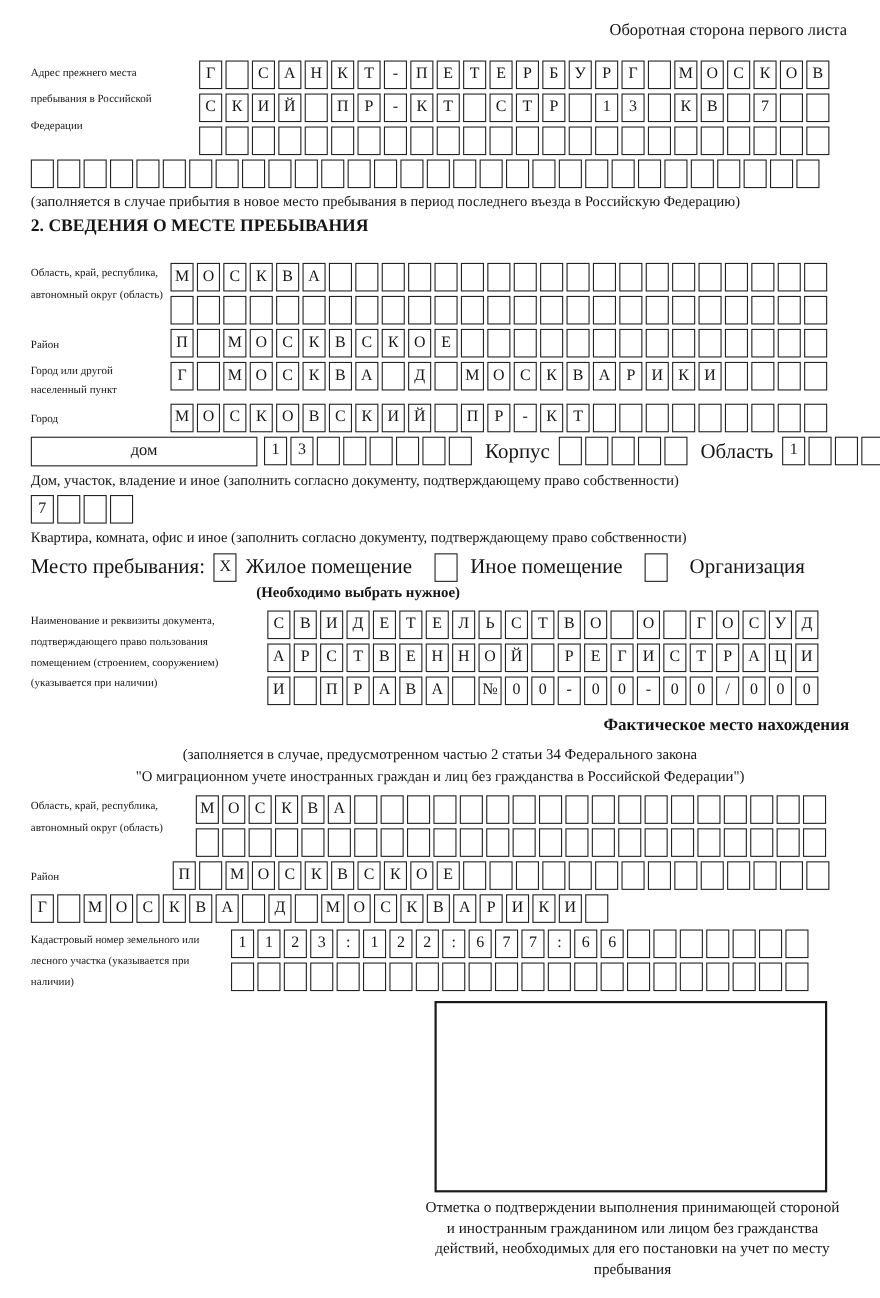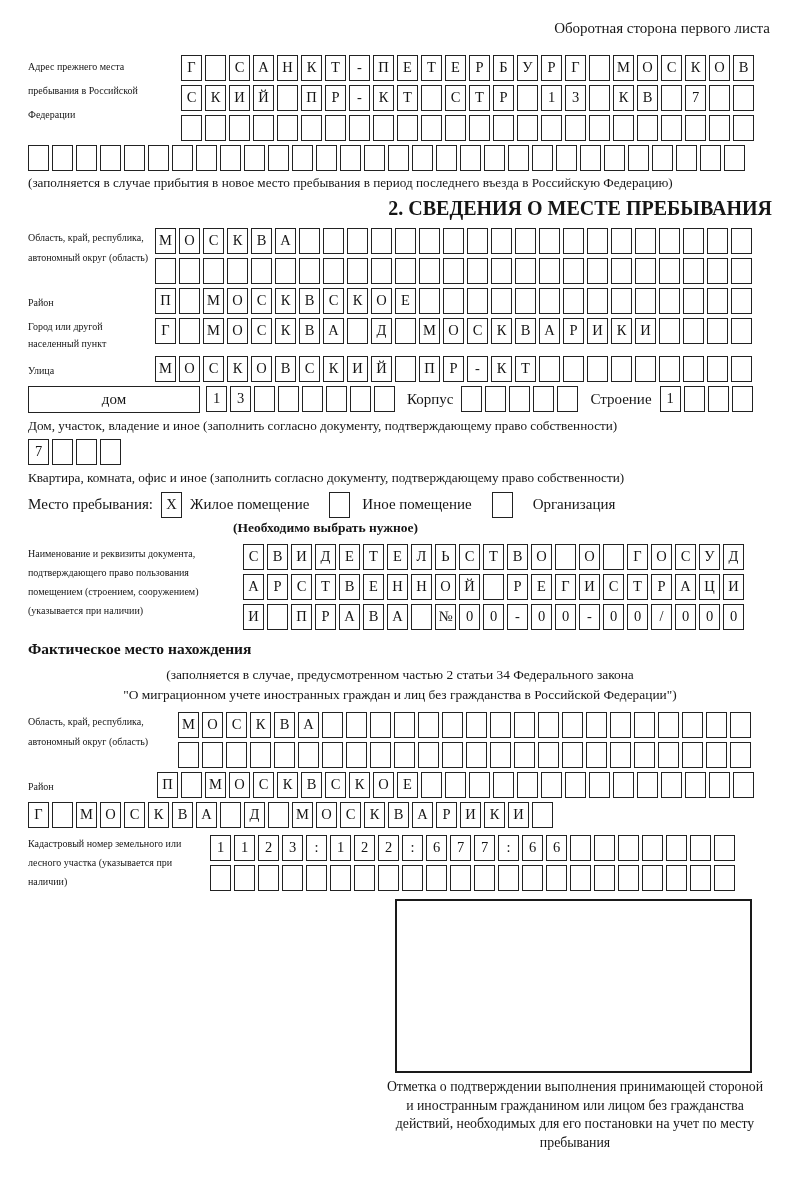--- a/index.html
+++ b/index.html
@@ -16,38 +16,38 @@
   .lbl-f2{width:129px;}
   .lbl-f3{width:180px;}
   .lbl-f4{width:182px;}
   .vpad{padding-top:4px;}
   .cells{display:flex;gap:3px;min-height:26px;}
   .cellcol{display:flex;flex-direction:column;gap:4px;}
   .cell{flex:0 0 21px;width:21px;height:26px;box-sizing:border-box;border:1.6px solid #222;
         text-align:center;font-size:14.5px;line-height:22px;background:#fff;overflow:hidden;}
   .caption{font-size:13.2px;line-height:17px;margin:1px 0 5px 0;}
   .cap-center{text-align:left;}
-  .heading{font-weight:bold;font-size:20px;text-align:right;margin:6px 0 8px 0;}
-  .subheading{font-weight:bold;font-size:15.5px;text-align:left;margin:10px 0 8px 0;}
+  .heading{font-weight:bold;font-size:16px;text-align:left;margin:6px 0 24px 0;}
+  .subheading{font-weight:bold;font-size:15.5px;text-align:right;margin:10px 0 8px 0;}
   .wbox{border:1.6px solid #222;height:27px;box-sizing:border-box;text-align:center;
         font-size:15px;line-height:24px;background:#fff;flex:0 0 auto;}
-  .dombox{width:172px;margin-right:6px;}
+  .dombox{width:206px;margin-right:6px;}
   .kvbox{width:205px;margin-right:8px;}
-  .inlbl{font-size:15px;line-height:27px;flex:0 0 auto;}
+  .inlbl{font-size:19px;line-height:27px;flex:0 0 auto;}
   .ml8{margin-left:8px;} .ml12{margin-left:12px;} .ml20{margin-left:20px;}
   .mr8{margin-right:8px;}
   .mesto-note{font-size:13.5px;margin:0 0 8px 205px;font-weight:bold;}
   .oblast-block{margin-bottom:4px;}
   .oblast-block .lbl{line-height:20px;}
   .stamp-wrap{margin-top:8px;}
   .stamp-box{margin-left:367px;width:357px;height:174px;border:2px solid #1a1a1a;box-sizing:border-box;background:#fff;}
   .stamp-caption{margin-left:357px;width:380px;text-align:center;font-size:13.8px;line-height:18.5px;margin-top:5px;}
   .factnote{text-align:center;font-size:13.4px;line-height:18px;margin:0 0 2px 0;}
   .mb8{margin-bottom:8px;}
-  .mt6{margin-top:6px;align-items:center;}
+  .mt6{margin-top:6px;}
 </style>
 </head>
 <body>
 
 <div class="page">
 
   <div class="hnote">Оборотная сторона первого листа</div>
 
   <div class="frow">
     <div class="lbl lbl-a">Адрес прежнего места пребывания в Российской Федерации</div>
@@ -284,21 +284,21 @@
         <span class="cell">К</span>
         <span class="cell">И</span>
         <span class="cell"></span>
         <span class="cell"></span>
         <span class="cell"></span>
         <span class="cell"></span>
       </div>
   </div>
 
   <div class="frow">
-    <div class="lbl lbl-b vpad">Улица</div>
+    <div class="lbl lbl-b vpad">Город</div>
     <div class="cells">
         <span class="cell">М</span>
         <span class="cell">О</span>
         <span class="cell">С</span>
         <span class="cell">К</span>
         <span class="cell">О</span>
         <span class="cell">В</span>
         <span class="cell">С</span>
         <span class="cell">К</span>
         <span class="cell">И</span>
@@ -334,21 +334,21 @@
         <span class="cell"></span>
       </div>
     <div class="inlbl ml12 mr8">Корпус</div>
     <div class="cells">
         <span class="cell"></span>
         <span class="cell"></span>
         <span class="cell"></span>
         <span class="cell"></span>
         <span class="cell"></span>
       </div>
-    <div class="inlbl ml12 mr8">Строение</div>
+    <div class="inlbl ml12 mr8">Область</div>
     <div class="cells">
         <span class="cell">1</span>
         <span class="cell"></span>
         <span class="cell"></span>
         <span class="cell"></span>
       </div>
   </div>
   <div class="caption">Дом, участок, владение и иное (заполнить согласно документу, подтверждающему право собственности)</div>
 
   <div class="frow">

